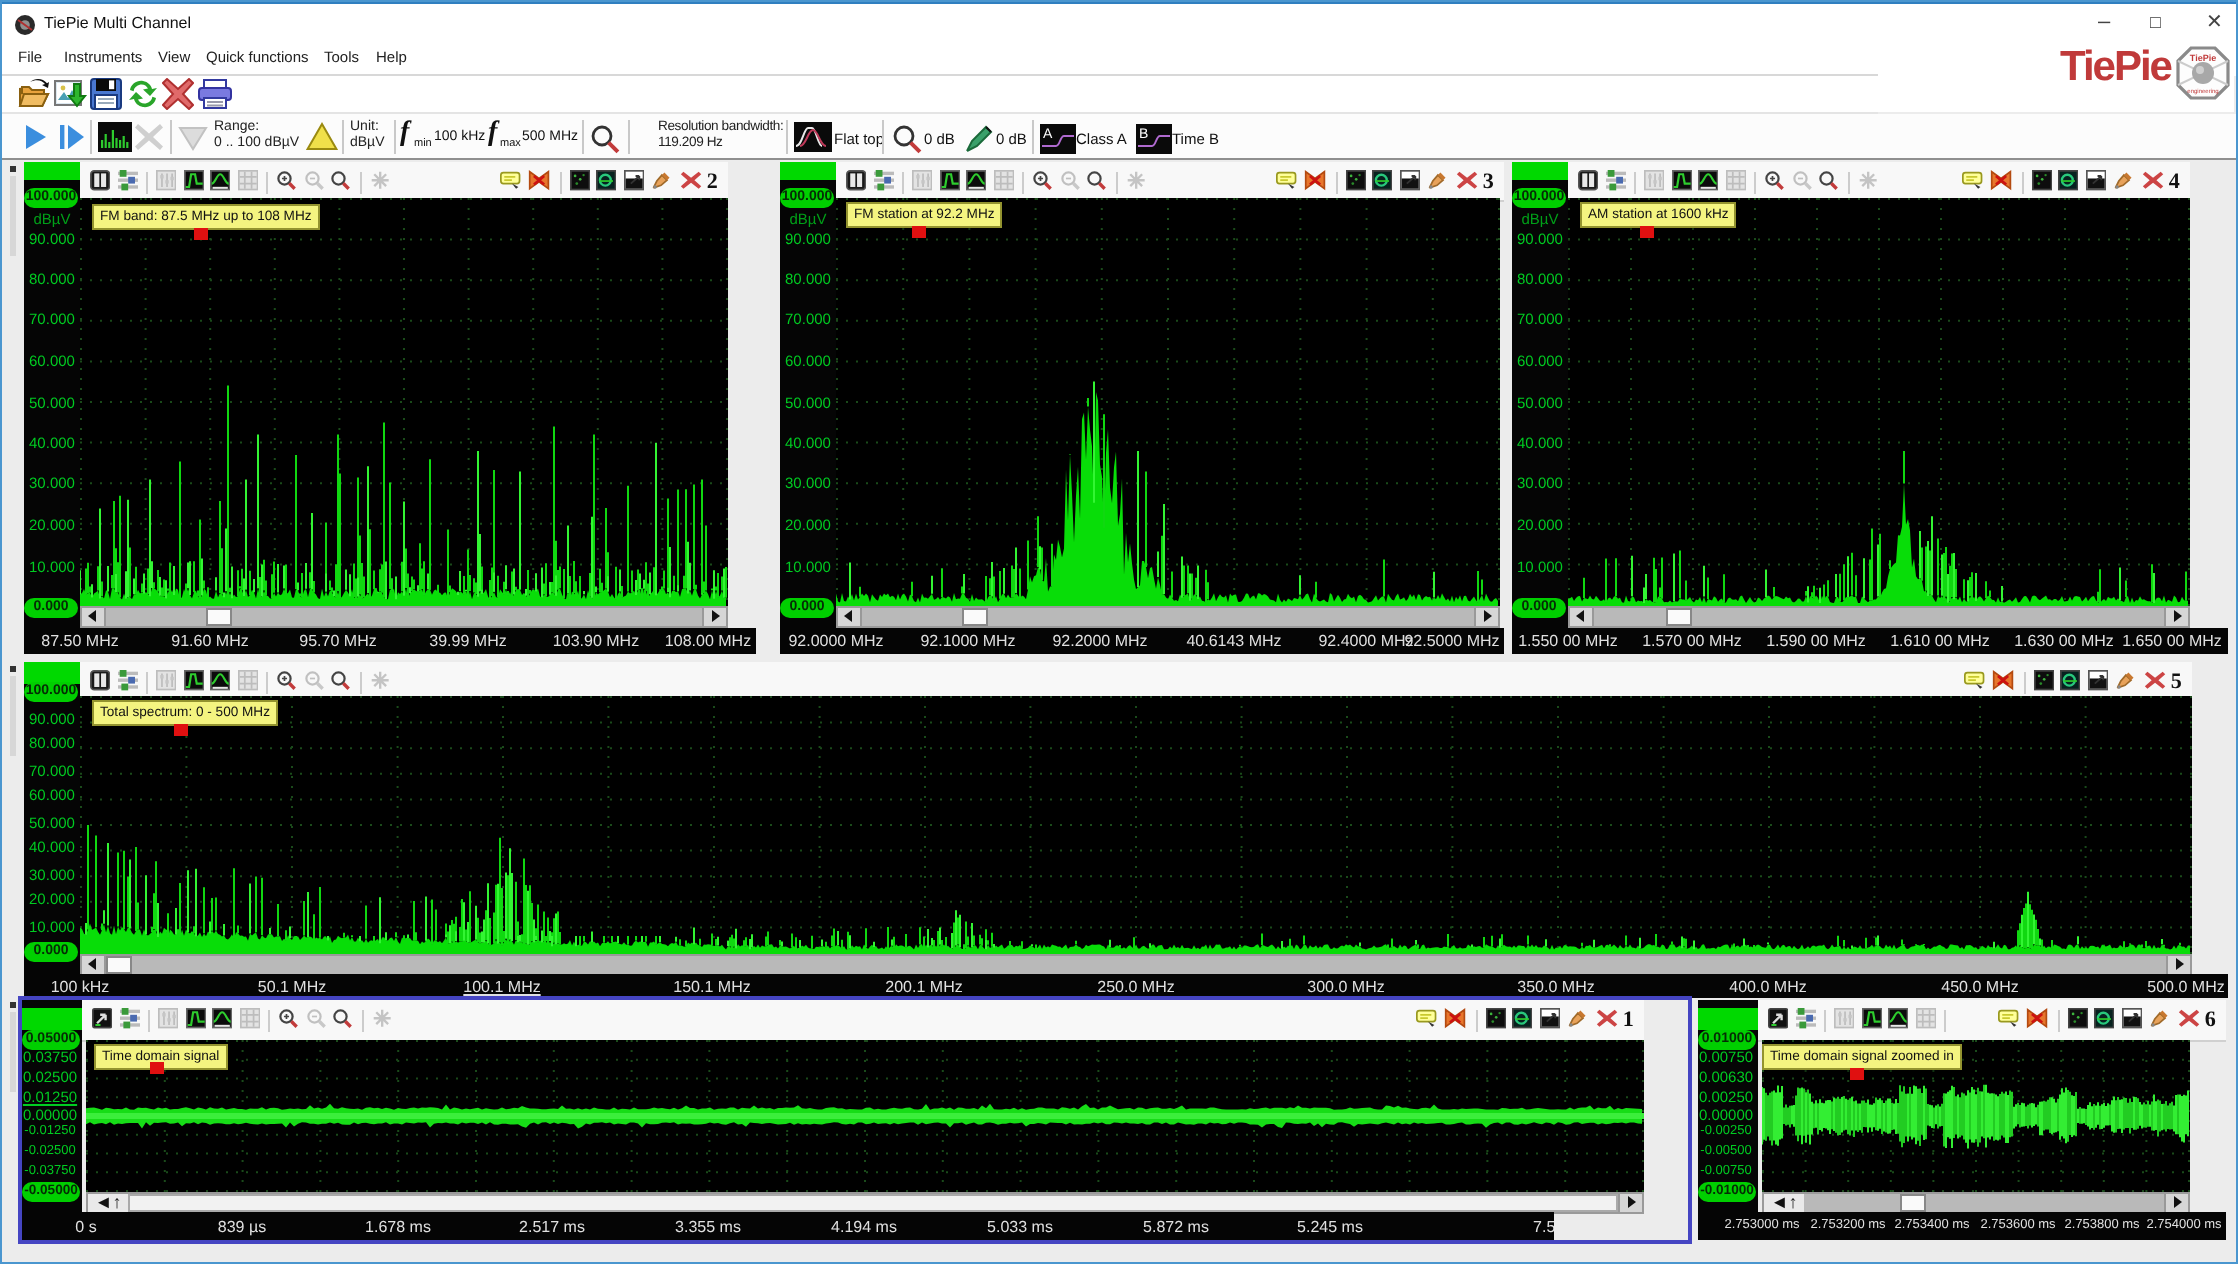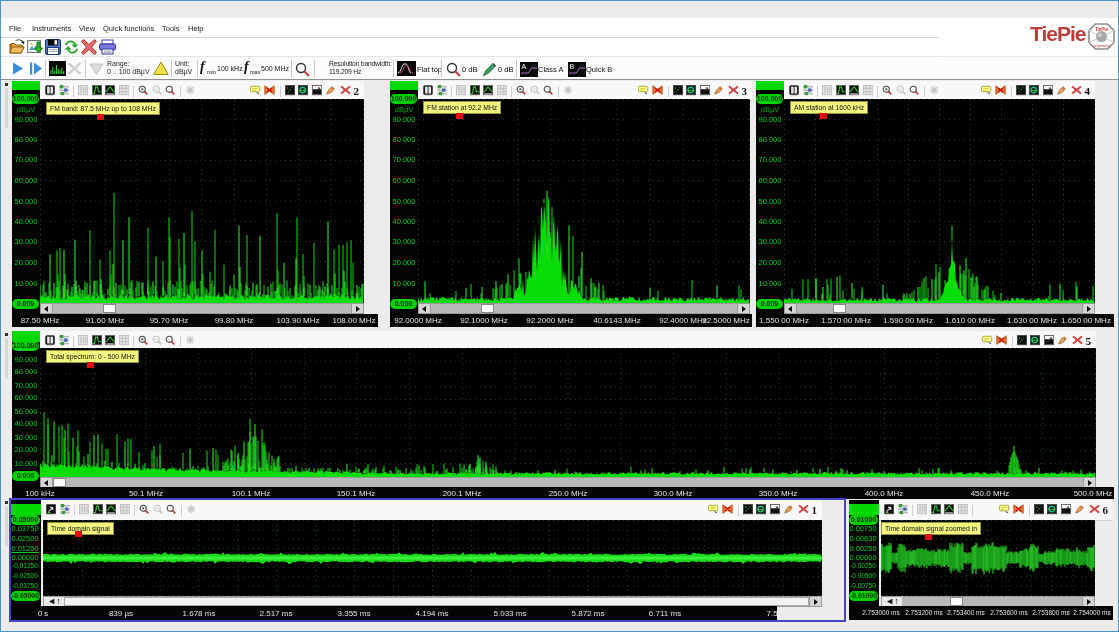--- a/index.html
+++ b/index.html
@@ -1,13 +1,24 @@
 <!DOCTYPE html>
 <html><head><meta charset="utf-8"><style>html,body{margin:0;padding:0;}body{font-family:"Liberation Sans",sans-serif;}.win{position:relative;width:1117px;height:630px;border:1px solid #4a96cf;background:#ececec;overflow:hidden;}.lbl{position:absolute;font-size:7.5px;color:#00cc22;width:28px;text-align:center;}.pill{position:absolute;font-size:7px;color:#052b05;background:#00cf00;border-radius:6px;text-align:center;font-weight:bold;}.xl{position:absolute;font-size:8px;color:#e0e0e0;white-space:nowrap;transform:translateX(-50%);}.tb{position:absolute;background:#f8f8f8;border-bottom:1px solid #d0d0d0;white-space:nowrap;overflow:hidden;}</style></head><body>
 <div class="win">
+    <div style="position:absolute;left:0;top:0;width:100%;height:17px;background:#fff;border-top:1px solid #2f7fc0;">
+      <span style="position:absolute;left:6px;top:3px;"><svg width="11" height="11" viewBox="0 0 11 11" style="">
+          <circle cx="5.5" cy="5.5" r="5" fill="#2a2a2a"></circle>
+          <circle cx="5.5" cy="5.5" r="2.4" fill="#909090"></circle>
+          <path d="M2 3 L9 8" stroke="#b03030" stroke-width="1"></path>
+        </svg></span>
+      <span style="position:absolute;left:21px;top:4.5px;font-size:8px;color:#111;">TiePie Multi Channel</span>
+      <span style="position:absolute;left:1048px;top:3px;font-size:11px;color:#444;">–</span>
+      <span style="position:absolute;left:1074px;top:4px;font-size:9px;color:#444;">□</span>
+      <span style="position:absolute;left:1102px;top:3px;font-size:10px;color:#444;">✕</span>
+    </div>
     <div style="position:absolute;left:0;top:17px;width:100%;height:20px;background:#fff;"></div>
     <div style="position:absolute;left:0;top:36px;width:938px;height:1px;background:#d8d8d8;"></div>
     <span style="position:absolute;left:8px;top:23px;font-size:7.5px;color:#222;">File</span>
     <span style="position:absolute;left:31px;top:23px;font-size:7.5px;color:#222;">Instruments</span>
     <span style="position:absolute;left:78px;top:23px;font-size:7.5px;color:#222;">View</span>
     <span style="position:absolute;left:102px;top:23px;font-size:7.5px;color:#222;">Quick functions</span>
     <span style="position:absolute;left:161px;top:23px;font-size:7.5px;color:#222;">Tools</span>
     <span style="position:absolute;left:187px;top:23px;font-size:7.5px;color:#222;">Help</span>
     <div style="position:absolute;left:0;top:37px;width:938px;height:18px;background:#fff;"></div>
     <span style="position:absolute;left:8px;top:38px;"><svg width="18" height="16" viewBox="0 0 18 16" style="">
@@ -123,21 +134,21 @@
         <rect x="0" y="0" width="18" height="15" fill="#0a0a0a"></rect>
         <path d="M1 11 L8 11 C10 11 10 6 12 6 L17 6" stroke="#b06ad0" fill="none"></path>
         <text x="1.5" y="7" font-size="7" fill="#fff" font-family="Liberation Sans">A</text>
       </svg></span>
     <span style="position:absolute;left:537px;top:64px;font-size:7.5px;color:#111;">Class A</span>
     <span style="position:absolute;left:567px;top:61px;"><svg width="18" height="15" viewBox="0 0 18 15" style="">
         <rect x="0" y="0" width="18" height="15" fill="#0a0a0a"></rect>
         <path d="M1 11 L8 11 C10 11 10 6 12 6 L17 6" stroke="#b06ad0" fill="none"></path>
         <text x="1.5" y="7" font-size="7" fill="#fff" font-family="Liberation Sans">B</text>
       </svg></span>
-    <span style="position:absolute;left:585px;top:64px;font-size:7.5px;color:#111;">Quick B</span>
+    <span style="position:absolute;left:585px;top:64px;font-size:7.5px;color:#111;">Time B</span>
     <div style="position:absolute;left:4px;top:82px;width:3px;height:3px;background:#333;"></div>
     <div style="position:absolute;left:4px;top:87px;width:3px;height:40px;background:#d7d7d7;"></div>
     <div style="position:absolute;left:4px;top:332px;width:3px;height:3px;background:#333;"></div>
     <div style="position:absolute;left:4px;top:337px;width:3px;height:40px;background:#d7d7d7;"></div>
     <div style="position:absolute;left:4px;top:500px;width:3px;height:3px;background:#333;"></div>
     <div style="position:absolute;left:4px;top:505px;width:3px;height:40px;background:#d7d7d7;"></div>
     <div style="position:absolute;left:11px;top:80px;width:366px;">
       <div style="position:absolute;left:0;top:0;width:28px;height:233px;background:#050505;"></div>
       <div style="position:absolute;left:0;top:0px;width:28px;height:9px;background:#00d900;"></div>
       <div class="tb" style="left:28px;top:0;width:324px;height:19px;">
@@ -245,21 +256,21 @@
           </svg></div>
         <div style="position:absolute;left:62px;top:0;width:13px;height:9px;background:#fafafa;border:1px solid #888;box-sizing:border-box;"></div>
         <div style="position:absolute;right:0;top:0;width:11px;height:9px;background:#d6d6d6;border-left:1px solid #999;text-align:center;line-height:8px;"><svg width="9" height="8" viewBox="0 0 9 8" style="">
             <path d="M3 1 L7 4 L3 7 Z" fill="#111"></path>
           </svg></div>
       </div>
       <div style="position:absolute;left:0;top:233px;width:366px;height:13px;background:#050505;overflow:hidden;">
         <span class="xl" style="left:28px;top:2px;font-size:8px;">87.50 MHz</span>
         <span class="xl" style="left:93px;top:2px;font-size:8px;">91.60 MHz</span>
         <span class="xl" style="left:157px;top:2px;font-size:8px;">95.70 MHz</span>
-        <span class="xl" style="left:222px;top:2px;font-size:8px;">99.80 MHz</span>
+        <span class="xl" style="left:222px;top:2px;font-size:8px;">39.99 MHz</span>
         <span class="xl" style="left:286px;top:2px;font-size:8px;">103.90 MHz</span>
         <span class="xl" style="left:342px;top:2px;font-size:8px;">108.00 MHz</span>
       </div>
       <div class="pill" style="left:0px;top:13px;width:27px;height:10px;line-height:10px;font-size:7px;">100.000</div>
       <div class="lbl" style="left:0;top:24px;color:#00a018;">dBµV</div>
       <div class="lbl" style="left:0;top:34px;font-size:7.5px;">90.000</div>
       <div class="lbl" style="left:0;top:54px;font-size:7.5px;">80.000</div>
       <div class="lbl" style="left:0;top:74px;font-size:7.5px;">70.000</div>
       <div class="lbl" style="left:0;top:95px;font-size:7.5px;">60.000</div>
       <div class="lbl" style="left:0;top:116px;font-size:7.5px;">50.000</div>
@@ -649,21 +660,21 @@
             <path d="M6 1 L2 4 L6 7 Z" fill="#111"></path>
           </svg></div>
         <div style="position:absolute;left:12px;top:0;width:13px;height:9px;background:#fafafa;border:1px solid #888;box-sizing:border-box;"></div>
         <div style="position:absolute;right:0;top:0;width:11px;height:9px;background:#d6d6d6;border-left:1px solid #999;text-align:center;line-height:8px;"><svg width="9" height="8" viewBox="0 0 9 8" style="">
             <path d="M3 1 L7 4 L3 7 Z" fill="#111"></path>
           </svg></div>
       </div>
       <div style="position:absolute;left:0;top:156px;width:1102px;height:12px;background:#050505;overflow:hidden;">
         <span class="xl" style="left:28px;top:2px;font-size:8px;">100 kHz</span>
         <span class="xl" style="left:134px;top:2px;font-size:8px;">50.1 MHz</span>
-        <span class="xl" style="left:239px;top:2px;font-size:8px;">100.1 MHz</span>
+        <span class="xl" style="left:239px;top:2px;font-size:8px;text-decoration:underline;">100.1 MHz</span>
         <span class="xl" style="left:344px;top:2px;font-size:8px;">150.1 MHz</span>
         <span class="xl" style="left:450px;top:2px;font-size:8px;">200.1 MHz</span>
         <span class="xl" style="left:556px;top:2px;font-size:8px;">250.0 MHz</span>
         <span class="xl" style="left:661px;top:2px;font-size:8px;">300.0 MHz</span>
         <span class="xl" style="left:766px;top:2px;font-size:8px;">350.0 MHz</span>
         <span class="xl" style="left:872px;top:2px;font-size:8px;">400.0 MHz</span>
         <span class="xl" style="left:978px;top:2px;font-size:8px;">450.0 MHz</span>
         <span class="xl" style="left:1081px;top:2px;font-size:8px;">500.0 MHz</span>
       </div>
       <div class="pill" style="left:0px;top:10px;width:27px;height:10px;line-height:10px;font-size:7px;">100.000</div>
@@ -797,21 +808,21 @@
       </div>
       <div style="position:absolute;left:0;top:106px;width:766px;height:14px;background:#050505;overflow:hidden;">
         <span class="xl" style="left:32px;top:3px;font-size:8px;">0 s</span>
         <span class="xl" style="left:110px;top:3px;font-size:8px;">839 µs</span>
         <span class="xl" style="left:188px;top:3px;font-size:8px;">1.678 ms</span>
         <span class="xl" style="left:265px;top:3px;font-size:8px;">2.517 ms</span>
         <span class="xl" style="left:343px;top:3px;font-size:8px;">3.355 ms</span>
         <span class="xl" style="left:421px;top:3px;font-size:8px;">4.194 ms</span>
         <span class="xl" style="left:499px;top:3px;font-size:8px;">5.033 ms</span>
         <span class="xl" style="left:577px;top:3px;font-size:8px;">5.872 ms</span>
-        <span class="xl" style="left:654px;top:3px;font-size:8px;">6.711 ms</span>
+        <span class="xl" style="left:654px;top:3px;font-size:8px;">5.245 ms</span>
         <span class="xl" style="left:772px;top:3px;font-size:8px;">7.550 ms</span>
         <span class="xl" style="left:810px;top:3px;font-size:8px;">8.389 ms</span>
       </div>
       <div class="pill" style="left:0px;top:15px;width:29px;height:10px;line-height:10px;font-size:7px;">0.05000</div>
       <div class="lbl" style="left:0;top:24px;font-size:7.5px;">0.03750</div>
       <div class="lbl" style="left:0;top:34px;font-size:7.5px;">0.02500</div>
       <div class="lbl" style="left:0;top:44px;font-size:7.5px;text-decoration:underline;">0.01250</div>
       <div class="lbl" style="left:0;top:53px;font-size:7.5px;">0.00000</div>
       <div class="lbl" style="left:0;top:62px;font-size:6.5px;">-0.01250</div>
       <div class="lbl" style="left:0;top:72px;font-size:6.5px;">-0.02500</div>

